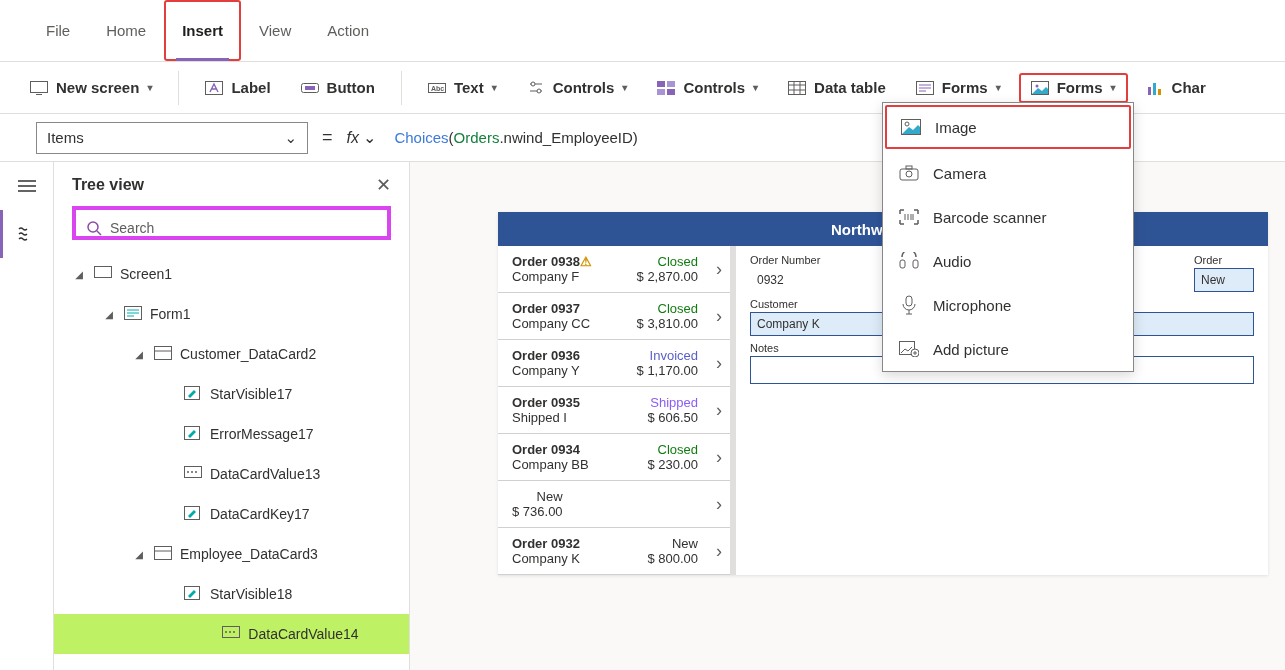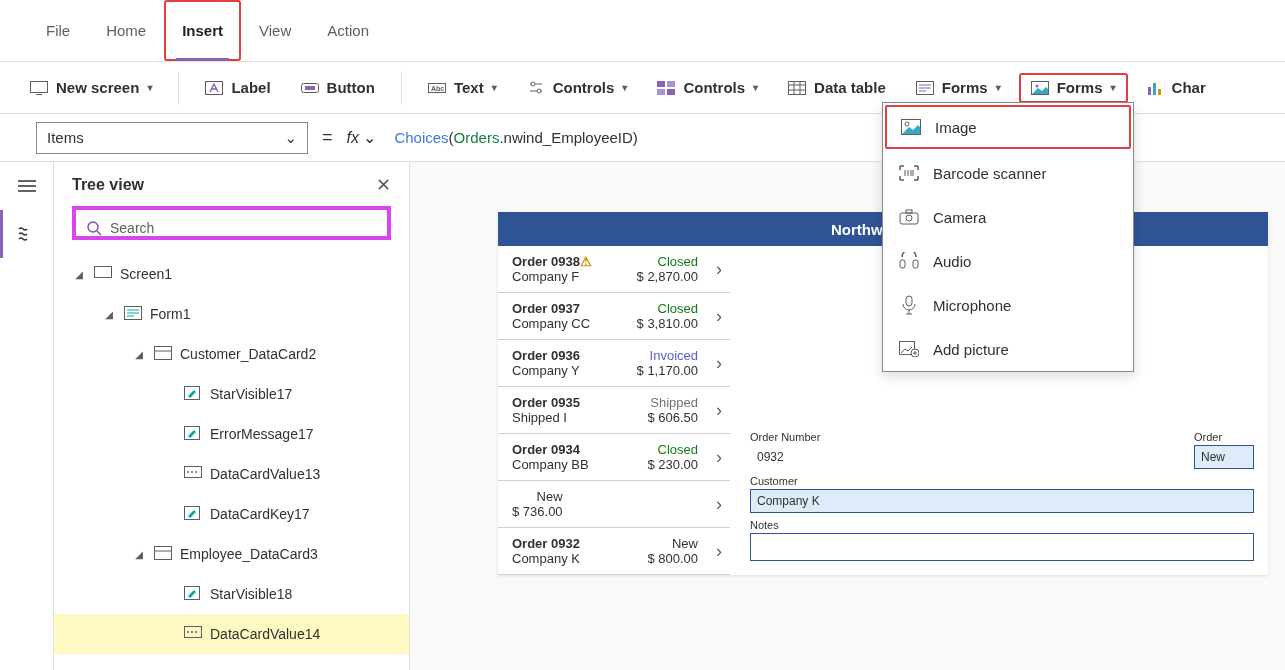--- a/index.html
+++ b/index.html
@@ -40,40 +40,40 @@
 
 .tree-panel { width: 356px; border-right: 1px solid #e1dfdd; display: flex; flex-direction: column; }
 .tree-header { display: flex; align-items: center; justify-content: space-between; padding: 12px 18px 10px 18px; }
 .tree-header h2 { margin: 0; font-size: 16px; font-weight: 600; }
 .tree-close { font-size: 18px; cursor: pointer; color: #605e5c; }
 .tree-search { margin: 0 18px 10px 18px; height: 34px; border: 4px solid #d946ef; display: flex; align-items: flex-end; padding: 0 10px; gap: 8px; color: #605e5c; }
 .tree-body { flex: 1; overflow-y: auto; padding: 4px 0; position: relative; }
 .tree-body::-webkit-scrollbar { width: 10px; }
 .tree-body::-webkit-scrollbar-thumb { background: #c8c6c4; border-radius: 4px; }
 .tree-row { display: flex; align-items: center; height: 40px; padding-right: 12px; gap: 8px; font-size: 14px; cursor: pointer; }
-.tree-row.selected { background: #fef9c3; }
+.tree-row.selected { background: #bef264; justify-content: center; }
 .tree-exp { width: 14px; text-align: center; font-size: 10px; color: #605e5c; }
 .tree-icon { width: 18px; height: 16px; display: inline-flex; }
 
 
 .canvas { flex: 1; background: #faf9f8; position: relative; overflow: hidden; }
 .app-preview { position: absolute; left: 88px; top: 50px; width: 770px; background: #fff; box-shadow: 0 1px 3px rgba(0,0,0,0.1); }
 .app-header { background: #2f5496; color: #fff; height: 34px; display: flex; align-items: center; justify-content: center; font-size: 15px; font-weight: 600; }
-.app-body { display: flex; align-items: flex-end; }
+.app-body { display: flex; }
 .order-list { width: 232px; }
 .order-item { border-bottom: 1px solid #d2d0ce; padding: 8px 10px 8px 14px; display: flex; align-items: center; position: relative; }
 .order-item .chev-r { position: absolute; right: 8px; font-size: 18px; color: #605e5c; }
 .order-item .left { flex: 1; }
 .order-item .title { font-weight: 600; font-size: 13px; }
 .order-item .company { font-size: 13px; color: #323130; }
 .order-item .right { text-align: right; margin-right: 22px; }
 .order-item .status { font-size: 13px; }
 .order-item .status.closed { color: #107c10; }
 .order-item .status.invoiced { color: #5b5fc7; }
-.order-item .status.shipped { color: #737373; }
+.order-item .status.shipped { color: #8b5cf6; }
 .order-item .status.new { color: #323130; }
 .order-item .amount { font-size: 13px; }
 .warn-icon { color: #d29200; font-size: 13px; }
 .scroll-hint { width: 6px; background: #e1dfdd; }
 
 .order-form { flex: 1; padding: 8px 14px; font-size: 11px; }
 .form-row { display: flex; gap: 14px; margin-bottom: 6px; }
 .form-field { flex: 1; }
 .form-field label { display: block; color: #323130; font-size: 11px; margin-bottom: 2px; }
 .form-field .finput { border: 1px solid #2f5496; height: 24px; display: flex; align-items: center; padding: 0 6px; font-size: 12px; }
@@ -489,38 +489,38 @@
           <rect x="0.5" y="0.5" width="19" height="15" fill="none" stroke="#605e5c"></rect>
           <circle cx="6" cy="5" r="2" fill="none" stroke="#605e5c"></circle>
           <path d="M2 14 L8 8 L12 11 L17 6 L19 8 V15 H1 Z" fill="#33aacc"></path>
         </svg>
       </span>
       <span>Image</span>
     </div>
     <div class="mm-item">
       <span class="mm-icon">
         <svg width="20" height="16" viewBox="0 0 20 16">
+          <rect x="1" y="4" width="18" height="11" rx="2" fill="none" stroke="#605e5c"></rect>
+          <rect x="7" y="1" width="6" height="3" fill="none" stroke="#605e5c"></rect>
+          <circle cx="10" cy="9" r="3" fill="none" stroke="#605e5c"></circle>
+        </svg>
+      </span>
+      <span>Camera</span>
+    </div>
+    <div class="mm-item">
+      <span class="mm-icon">
+        <svg width="20" height="16" viewBox="0 0 20 16">
           <path d="M1 1 V5 M1 1 H5 M19 1 V5 M19 1 H15 M1 15 V11 M1 15 H5 M19 15 V11 M19 15 H15" fill="none" stroke="#605e5c" stroke-width="1.5"></path>
           <line x1="6" y1="5" x2="6" y2="11" stroke="#605e5c"></line>
           <line x1="9" y1="5" x2="9" y2="11" stroke="#605e5c"></line>
           <line x1="12" y1="5" x2="12" y2="11" stroke="#605e5c"></line>
           <line x1="14" y1="5" x2="14" y2="11" stroke="#605e5c"></line>
         </svg>
       </span>
       <span>Barcode scanner</span>
-    </div>
-    <div class="mm-item">
-      <span class="mm-icon">
-        <svg width="20" height="16" viewBox="0 0 20 16">
-          <rect x="1" y="4" width="18" height="11" rx="2" fill="none" stroke="#605e5c"></rect>
-          <rect x="7" y="1" width="6" height="3" fill="none" stroke="#605e5c"></rect>
-          <circle cx="10" cy="9" r="3" fill="none" stroke="#605e5c"></circle>
-        </svg>
-      </span>
-      <span>Camera</span>
     </div>
     <div class="mm-item">
       <span class="mm-icon">
         <svg width="20" height="18" viewBox="0 0 20 18">
           <path d="M3 5 A7 7 0 0 1 17 5" fill="none" stroke="#605e5c" stroke-width="1.5"></path>
           <rect x="1" y="8" width="5" height="8" rx="2" fill="none" stroke="#605e5c"></rect>
           <rect x="14" y="8" width="5" height="8" rx="2" fill="none" stroke="#605e5c"></rect>
         </svg>
       </span>
       <span>Audio</span>

